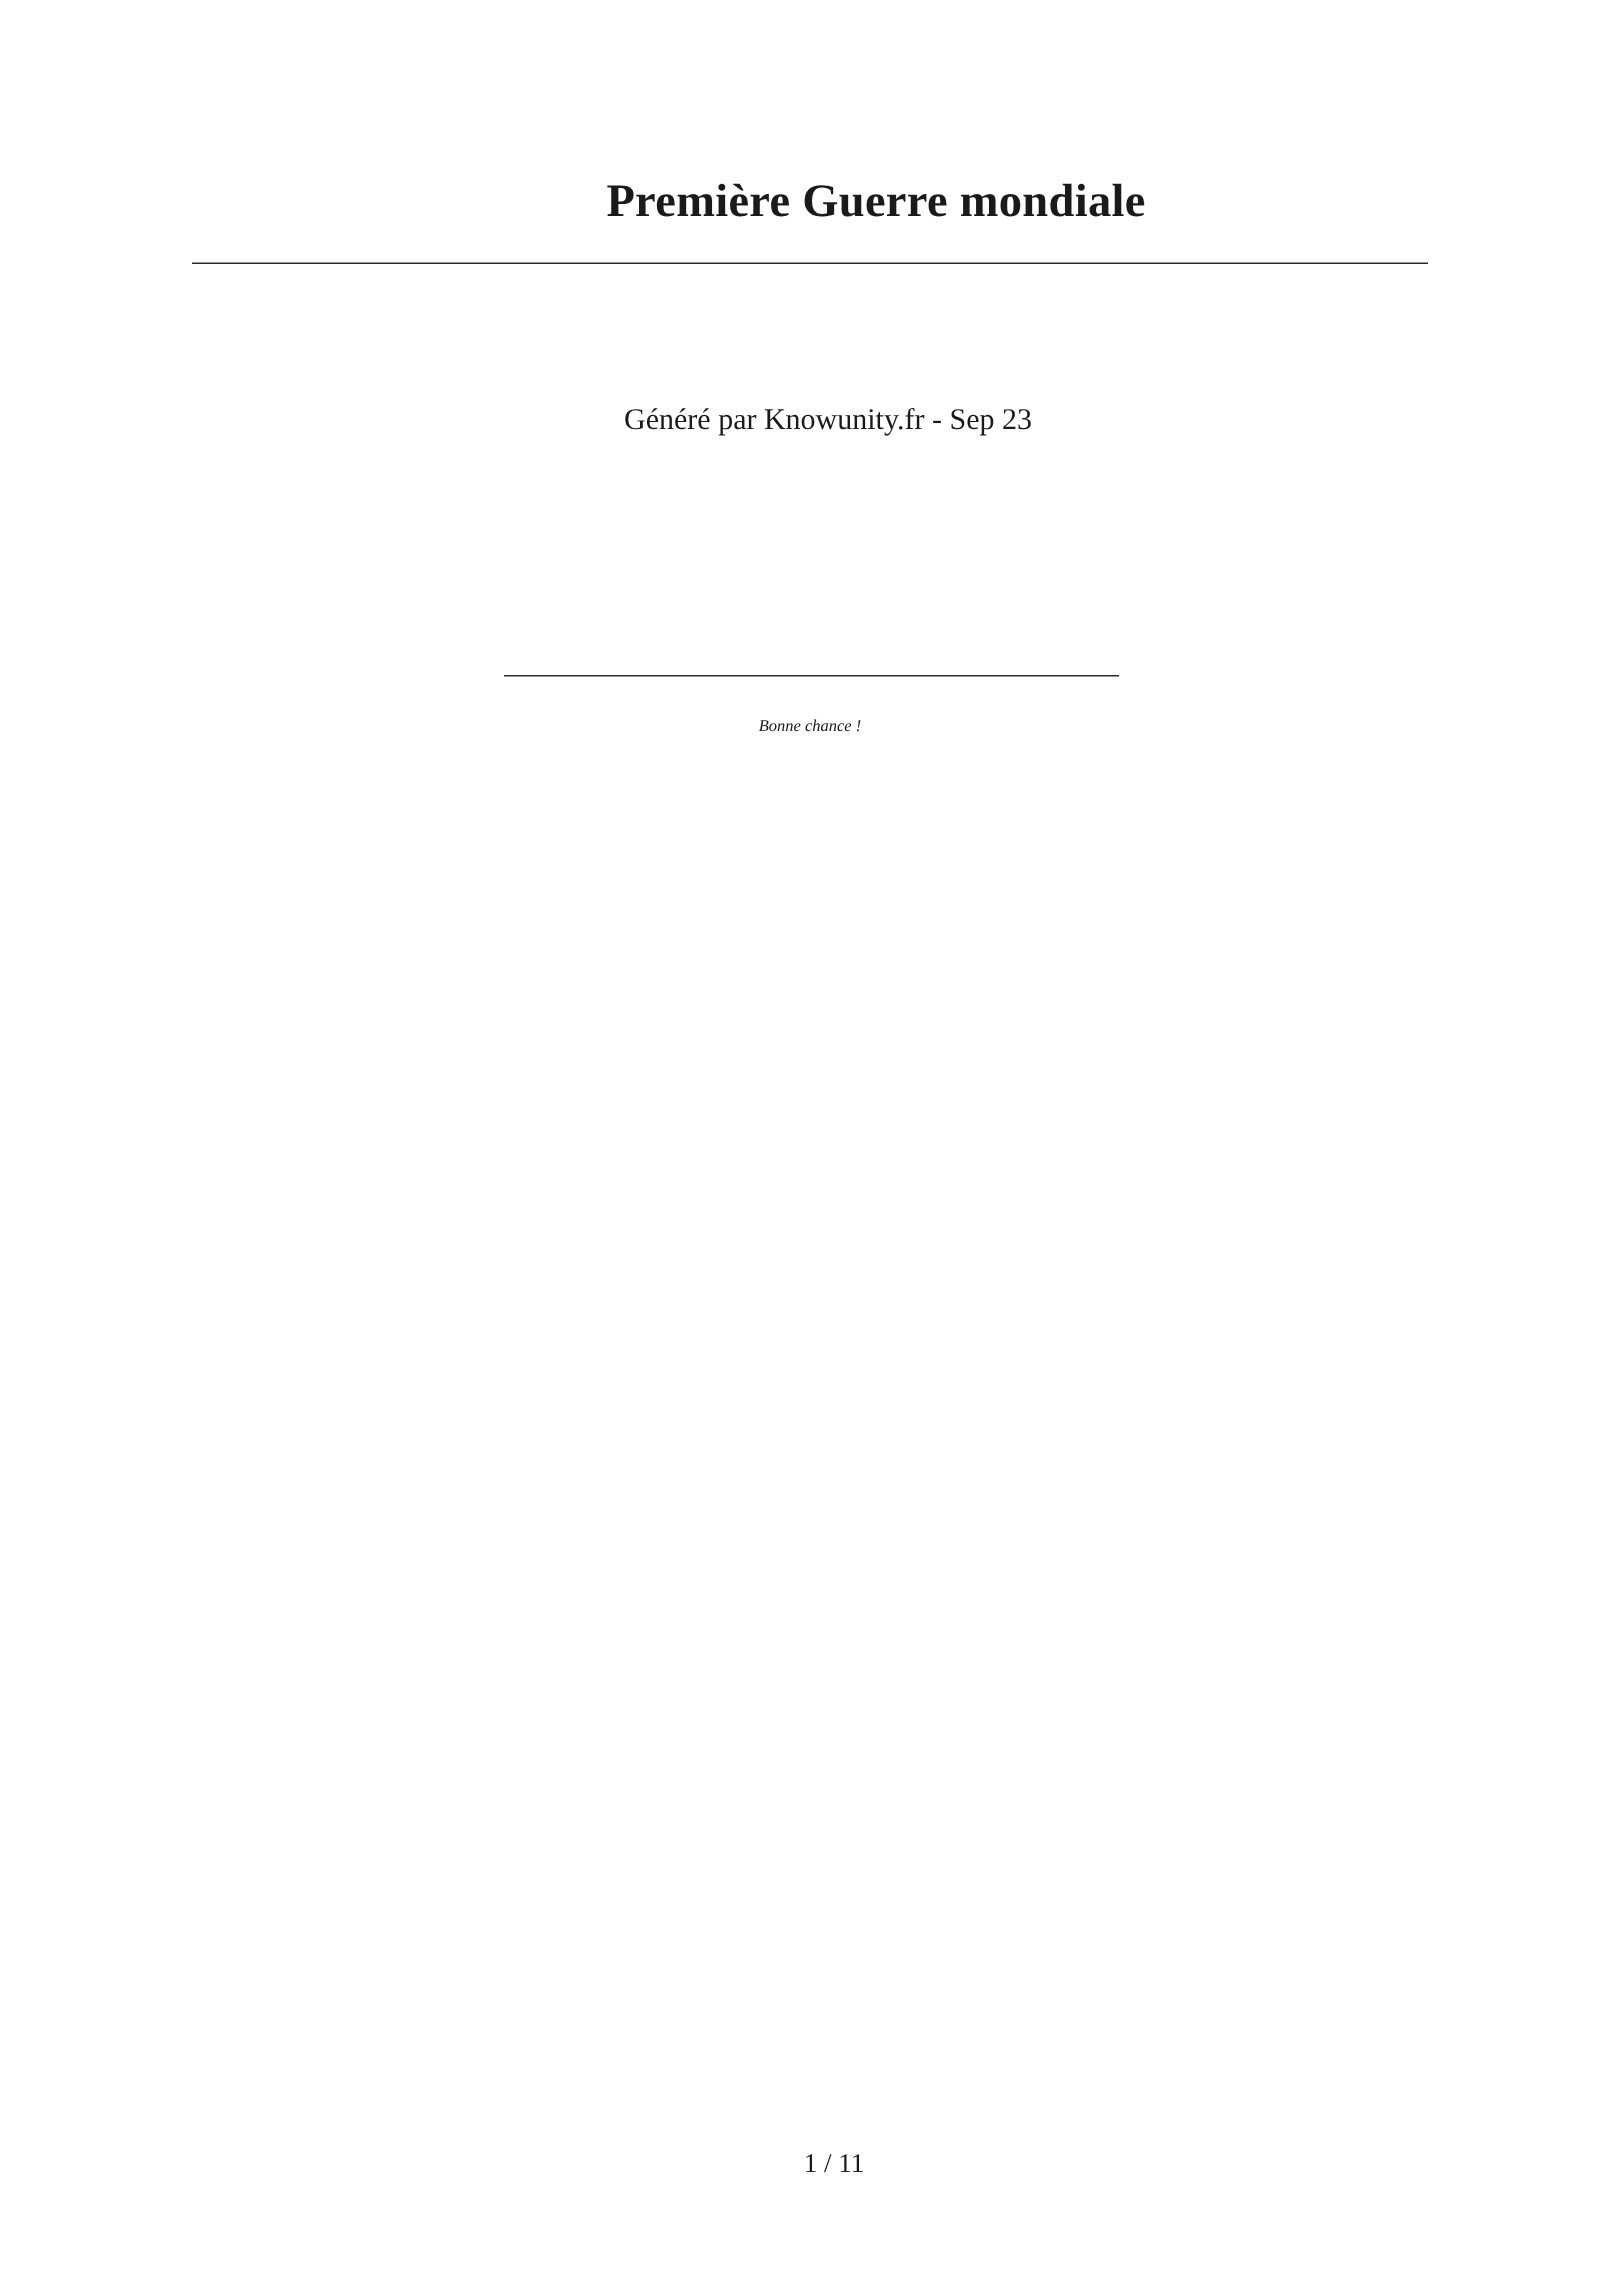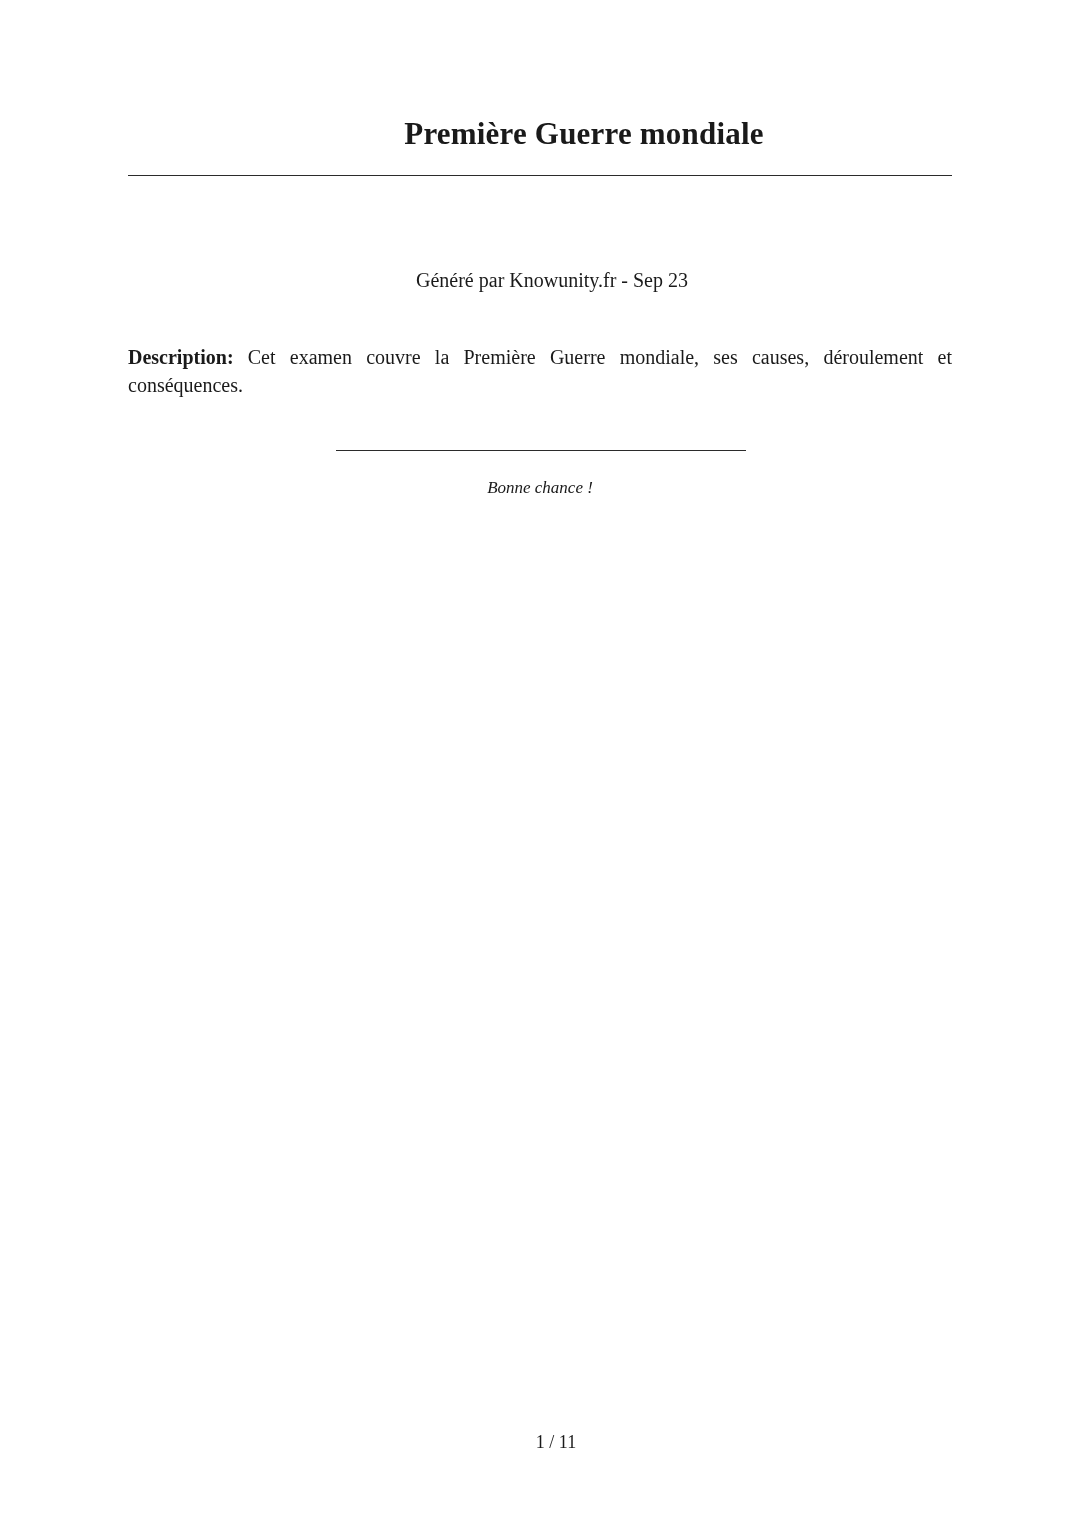--- a/index.html
+++ b/index.html
@@ -70,21 +70,21 @@
     border-top: 1.6px solid #2b2b2b;
     margin: 0;
   }
   .good-luck {
     position: absolute;
     top: 478px;
     left: 0;
     width: 100%;
     text-align: center;
     font-style: italic;
-    font-size: 17px;
+    font-size: 11px;
     margin: 0;
   }
   .page-number {
     position: absolute;
     top: 1432px;
     left: 16px;
     width: 100%;
     text-align: center;
     font-size: 18px;
     margin: 0;
@@ -94,24 +94,20 @@
 <body>
 
 <div class="page">
 
   <h1 class="doc-title">Première Guerre mondiale</h1>
 
   <hr class="title-rule">
 
   <p class="generated-line">Généré par Knowunity.fr - Sep 23</p>
 
-  <p class="description-paragraph">
-    <span class="description-label">Description:</span>
-    <span class="description-text">Cet examen couvre la Première Guerre mondiale, ses causes, déroulement et conséquences.</span>
-  </p>
 
   <hr class="mid-divider">
 
   <p class="good-luck">Bonne chance !</p>
 
   <p class="page-number">1 / 11</p>
 
 </div>
 
 </body></html>

